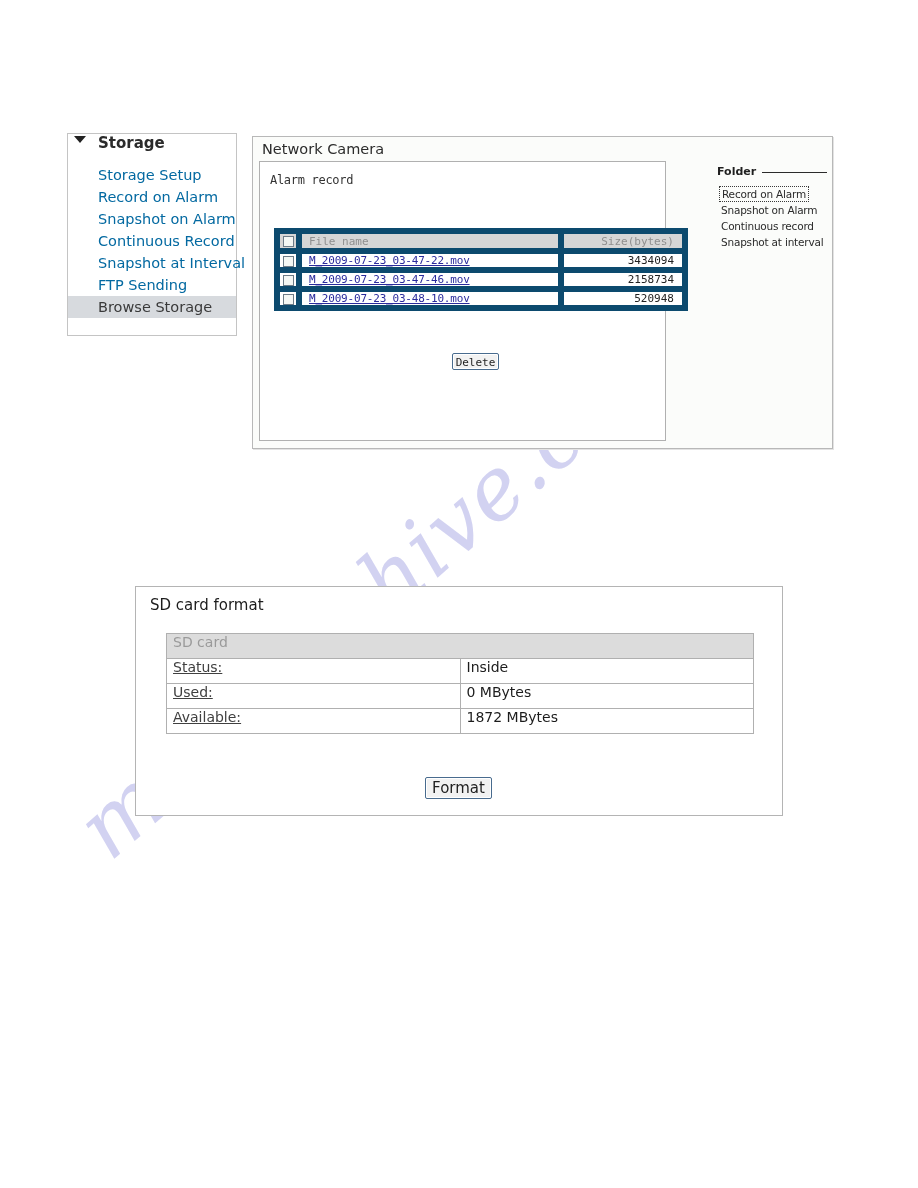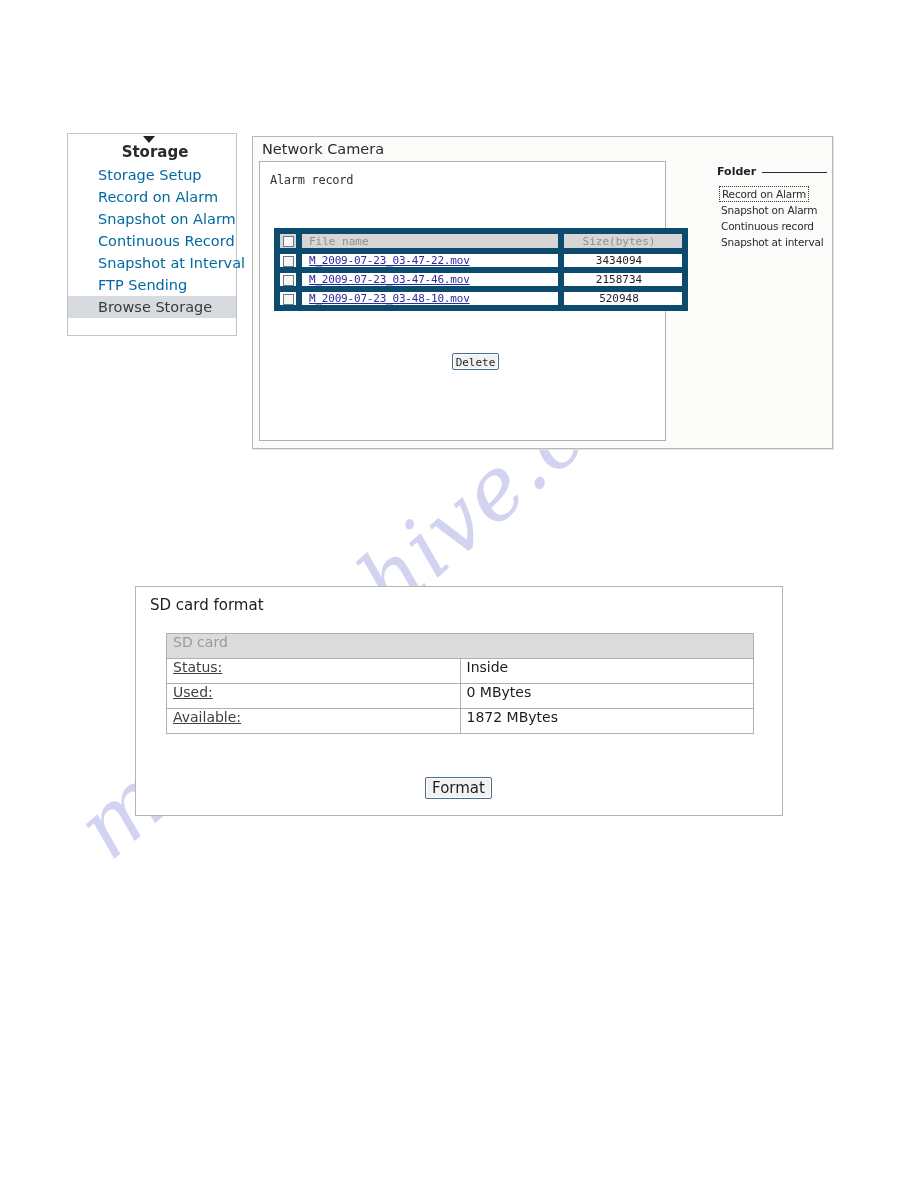--- a/index.html
+++ b/index.html
@@ -55,25 +55,23 @@
     left: 67px;
     top: 133px;
     width: 170px;
     height: 203px;
     background: #ffffff;
     border: 1px solid #c4c4c4;
     box-sizing: border-box;
   }
   #sidebar-header {
     display: flex;
-    align-items: center;
     height: 30px;
     padding-left: 6px;
     box-sizing: border-box;
-    flex-direction: column;
   }
   .tri-down {
     width: 0; height: 0;
     border-left: 6px solid transparent;
     border-right: 6px solid transparent;
     border-top: 7px solid #222222;
     margin-right: 12px;
     margin-top: 2px;
   }
   #sidebar-header .sb-title {
@@ -154,21 +152,21 @@
     box-sizing: border-box;
   }
   #file-table thead th {
     background: #d6d6d6;
     color: #8f8f8f;
     font-weight: normal;
     height: 20px;
   }
   .col-cb { width: 22px; text-align: center; }
   .col-name { text-align: left; padding-left: 7px !important; }
-  .col-size { width: 124px; text-align: center; padding-right: 8px !important; }
+  .col-size { width: 124px; text-align: right; padding-right: 8px !important; }
   #file-table tbody td { background: #ffffff; height: 19px; }
   #file-table tbody .col-size { color: #222222; }
 
   .cbx {
     display: inline-block;
     width: 11px; height: 11px;
     border: 1px solid #6d7b87;
     background: #f4f7f4;
     vertical-align: middle;
     box-sizing: border-box;

